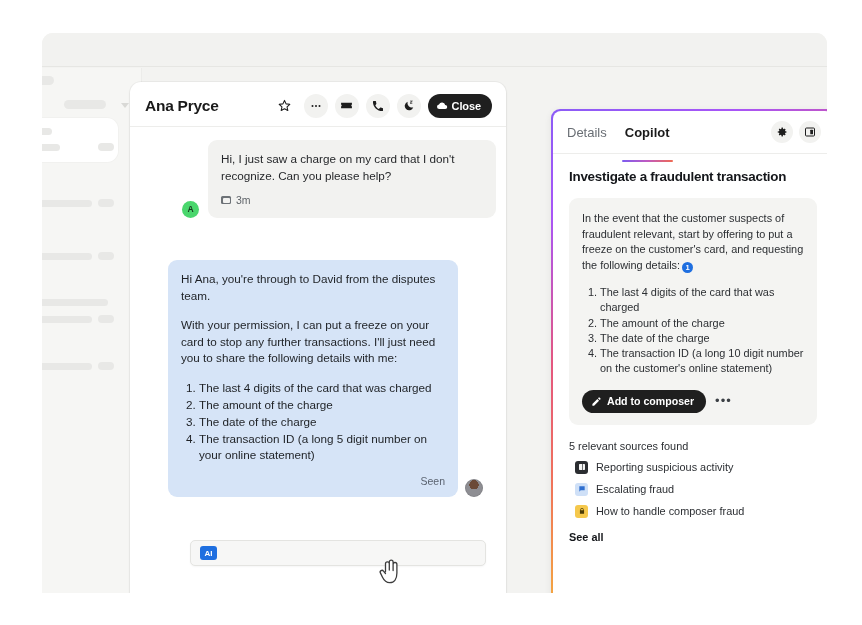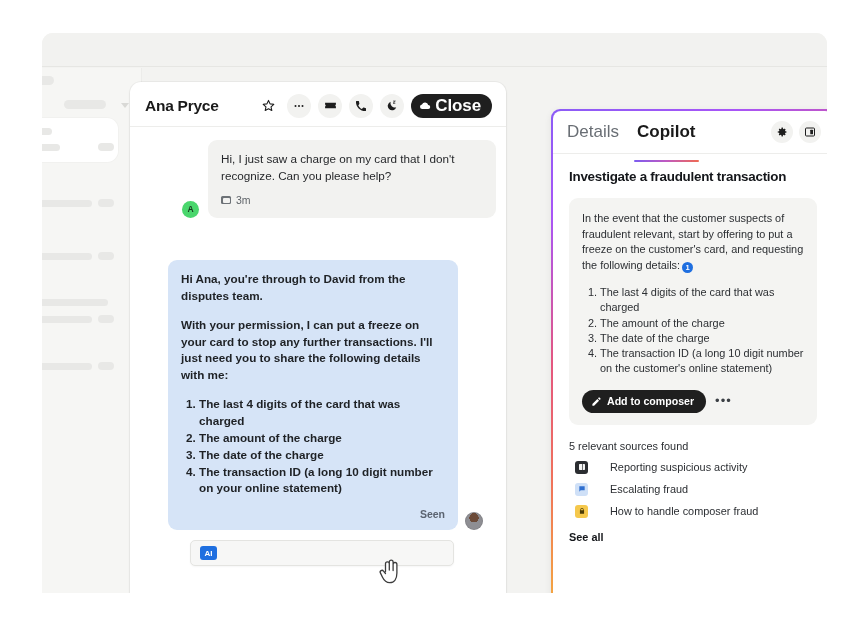--- a/index.html
+++ b/index.html
@@ -70,21 +70,21 @@
   }
   .hdr-icon-btn {
     width: 24px; height: 24px; border-radius: 50%;
     background: #f2f2f0;
     display: flex; align-items: center; justify-content: center;
     color: #1d1d1d;
   }
   .hdr-icon-btn.plain { background: transparent; }
   #close-btn {
     height: 24px; border-radius: 13px; background: #1f1f1f;
-    color: #ffffff; font-size: 17px; font-weight: 700;
+    color: #ffffff; font-size: 11px; font-weight: 700;
     display: flex; align-items: center; gap: 4px;
     padding: 0 11px 0 8px; letter-spacing: -0.1px;
   }
 
   #conv-body { position: relative; height: 466px; }
 
   .msg-row { position: absolute; display: flex; align-items: flex-end; }
 
   .bubble-in {
     background: #f2f2f0; border-radius: 9px;
@@ -123,21 +123,21 @@
   }
   #avatar-agent {
     width: 18px; height: 18px; border-radius: 50%; flex: none;
     background: radial-gradient(circle at 50% 32%, #6b4a38 0 30%, #8e8e93 31% 100%);
     box-shadow: inset 0 0 0 1px rgba(0,0,0,0.08);
   }
 
   
   #ask-copilot-hint {
     position: absolute; left: 60px; bottom: 27px;
-    width: 264px; height: 26px;
+    width: 296px; height: 26px;
     background: #f7f7f6; border: 1px solid #e4e4e1;
     border-radius: 5px;
     display: flex; align-items: center; gap: 8px;
     padding: 0 9px;
     box-shadow: 0 1px 2px rgba(0,0,0,0.04);
   }
   #ai-badge {
     width: 17px; height: 14px; border-radius: 3px;
     background: #1f6fe0; color: #ffffff;
     font-size: 8px; font-weight: 700;
@@ -166,21 +166,21 @@
     border-radius: 8px 8px 0 0;
     overflow: hidden; position: relative;
   }
   #copilot-tabs {
     position: relative; height: 43px;
     display: flex; align-items: center;
     padding: 0 12px 0 14px;
     border-bottom: 1px solid #ededeb;
   }
   .cp-tab {
-    font-size: 17px; color: #696e74; margin-right: 18px;
+    font-size: 13px; color: #696e74; margin-right: 18px;
     height: 60px; display: flex; align-items: center; position: relative;
   }
   .cp-tab.active { color: #1a1a1a; font-weight: bold; }
   .cp-tab.active::after {
     content: ""; position: absolute; left: -3px; right: -3px; bottom: 0;
     height: 2px; border-radius: 2px;
     background: linear-gradient(90deg, #7c5cf0 0%, #c05ac0 50%, #ef6a52 100%);
   }
   #cp-tab-actions { margin-left: auto; display: flex; align-items: center; gap: 6px; }
   .cp-icon-btn {
@@ -214,21 +214,21 @@
   #answer-actions { display: flex; align-items: center; gap: 9px; margin-top: 13px; }
   #add-composer-btn {
     height: 23px; border-radius: 12px; background: #1f1f1f; color: #fff;
     font-size: 10.6px; font-weight: 700;
     display: flex; align-items: center; gap: 5px; padding: 0 12px 0 9px;
   }
   #answer-more { color: #3c4045; font-size: 13px; letter-spacing: 1px; line-height: 8px; }
 
   #sources-heading { margin-top: 15px; font-size: 10.9px; color: #2c2f33; }
   .source-row {
-    display: flex; align-items: center; gap: 22px;
+    display: flex; align-items: center; gap: 8px;
     margin-top: 9px; padding-left: 6px;
   }
   .source-icon {
     width: 13px; height: 13px; border-radius: 3px; flex: none;
     display: flex; align-items: center; justify-content: center;
   }
   .source-label { font-size: 10.9px; color: #2c2f33; }
   #see-all {
     margin-top: 13px; font-size: 10.9px; font-weight: 700; color: #14161a;
   }
@@ -315,29 +315,29 @@
         <div id="avatar-a">A</div>
         <div class="bubble-in" style="margin-left:9px; width:288px;">
           <div class="bubble-para">Hi, I just saw a charge on my card that I don't recognize. Can you please help?</div>
           <div class="bubble-meta">
             <span class="meta-glyph"></span>
             <span>3m</span>
           </div>
         </div>
       </div>
 
-      <div class="msg-row" style="left:38px; top:133px;font-weight:bold;">
+      <div class="msg-row" style="left:38px; top:133px;">
         <div class="bubble-out" style="width:290px;">
           <div class="bubble-para">Hi Ana, you're through to David from the disputes team.</div>
           <div class="bubble-para">With your permission, I can put a freeze on your card to stop any further transactions. I'll just need you to share the following details with me:</div>
           <ol class="bubble-list">
             <li>The last 4 digits of the card that was charged</li>
             <li>The amount of the charge</li>
             <li>The date of the charge</li>
-            <li>The transaction ID (a long 10 digit number on your online statement)</li>
+            <li>The transaction ID (a long 5 digit number on your online statement)</li>
           </ol>
           <div class="seen-label">Seen</div>
         </div>
         <div id="avatar-agent" style="margin-left:7px;"></div>
       </div>
 
       <div id="ask-copilot-hint">
         <span id="ai-badge">AI</span>
       </div>
 

